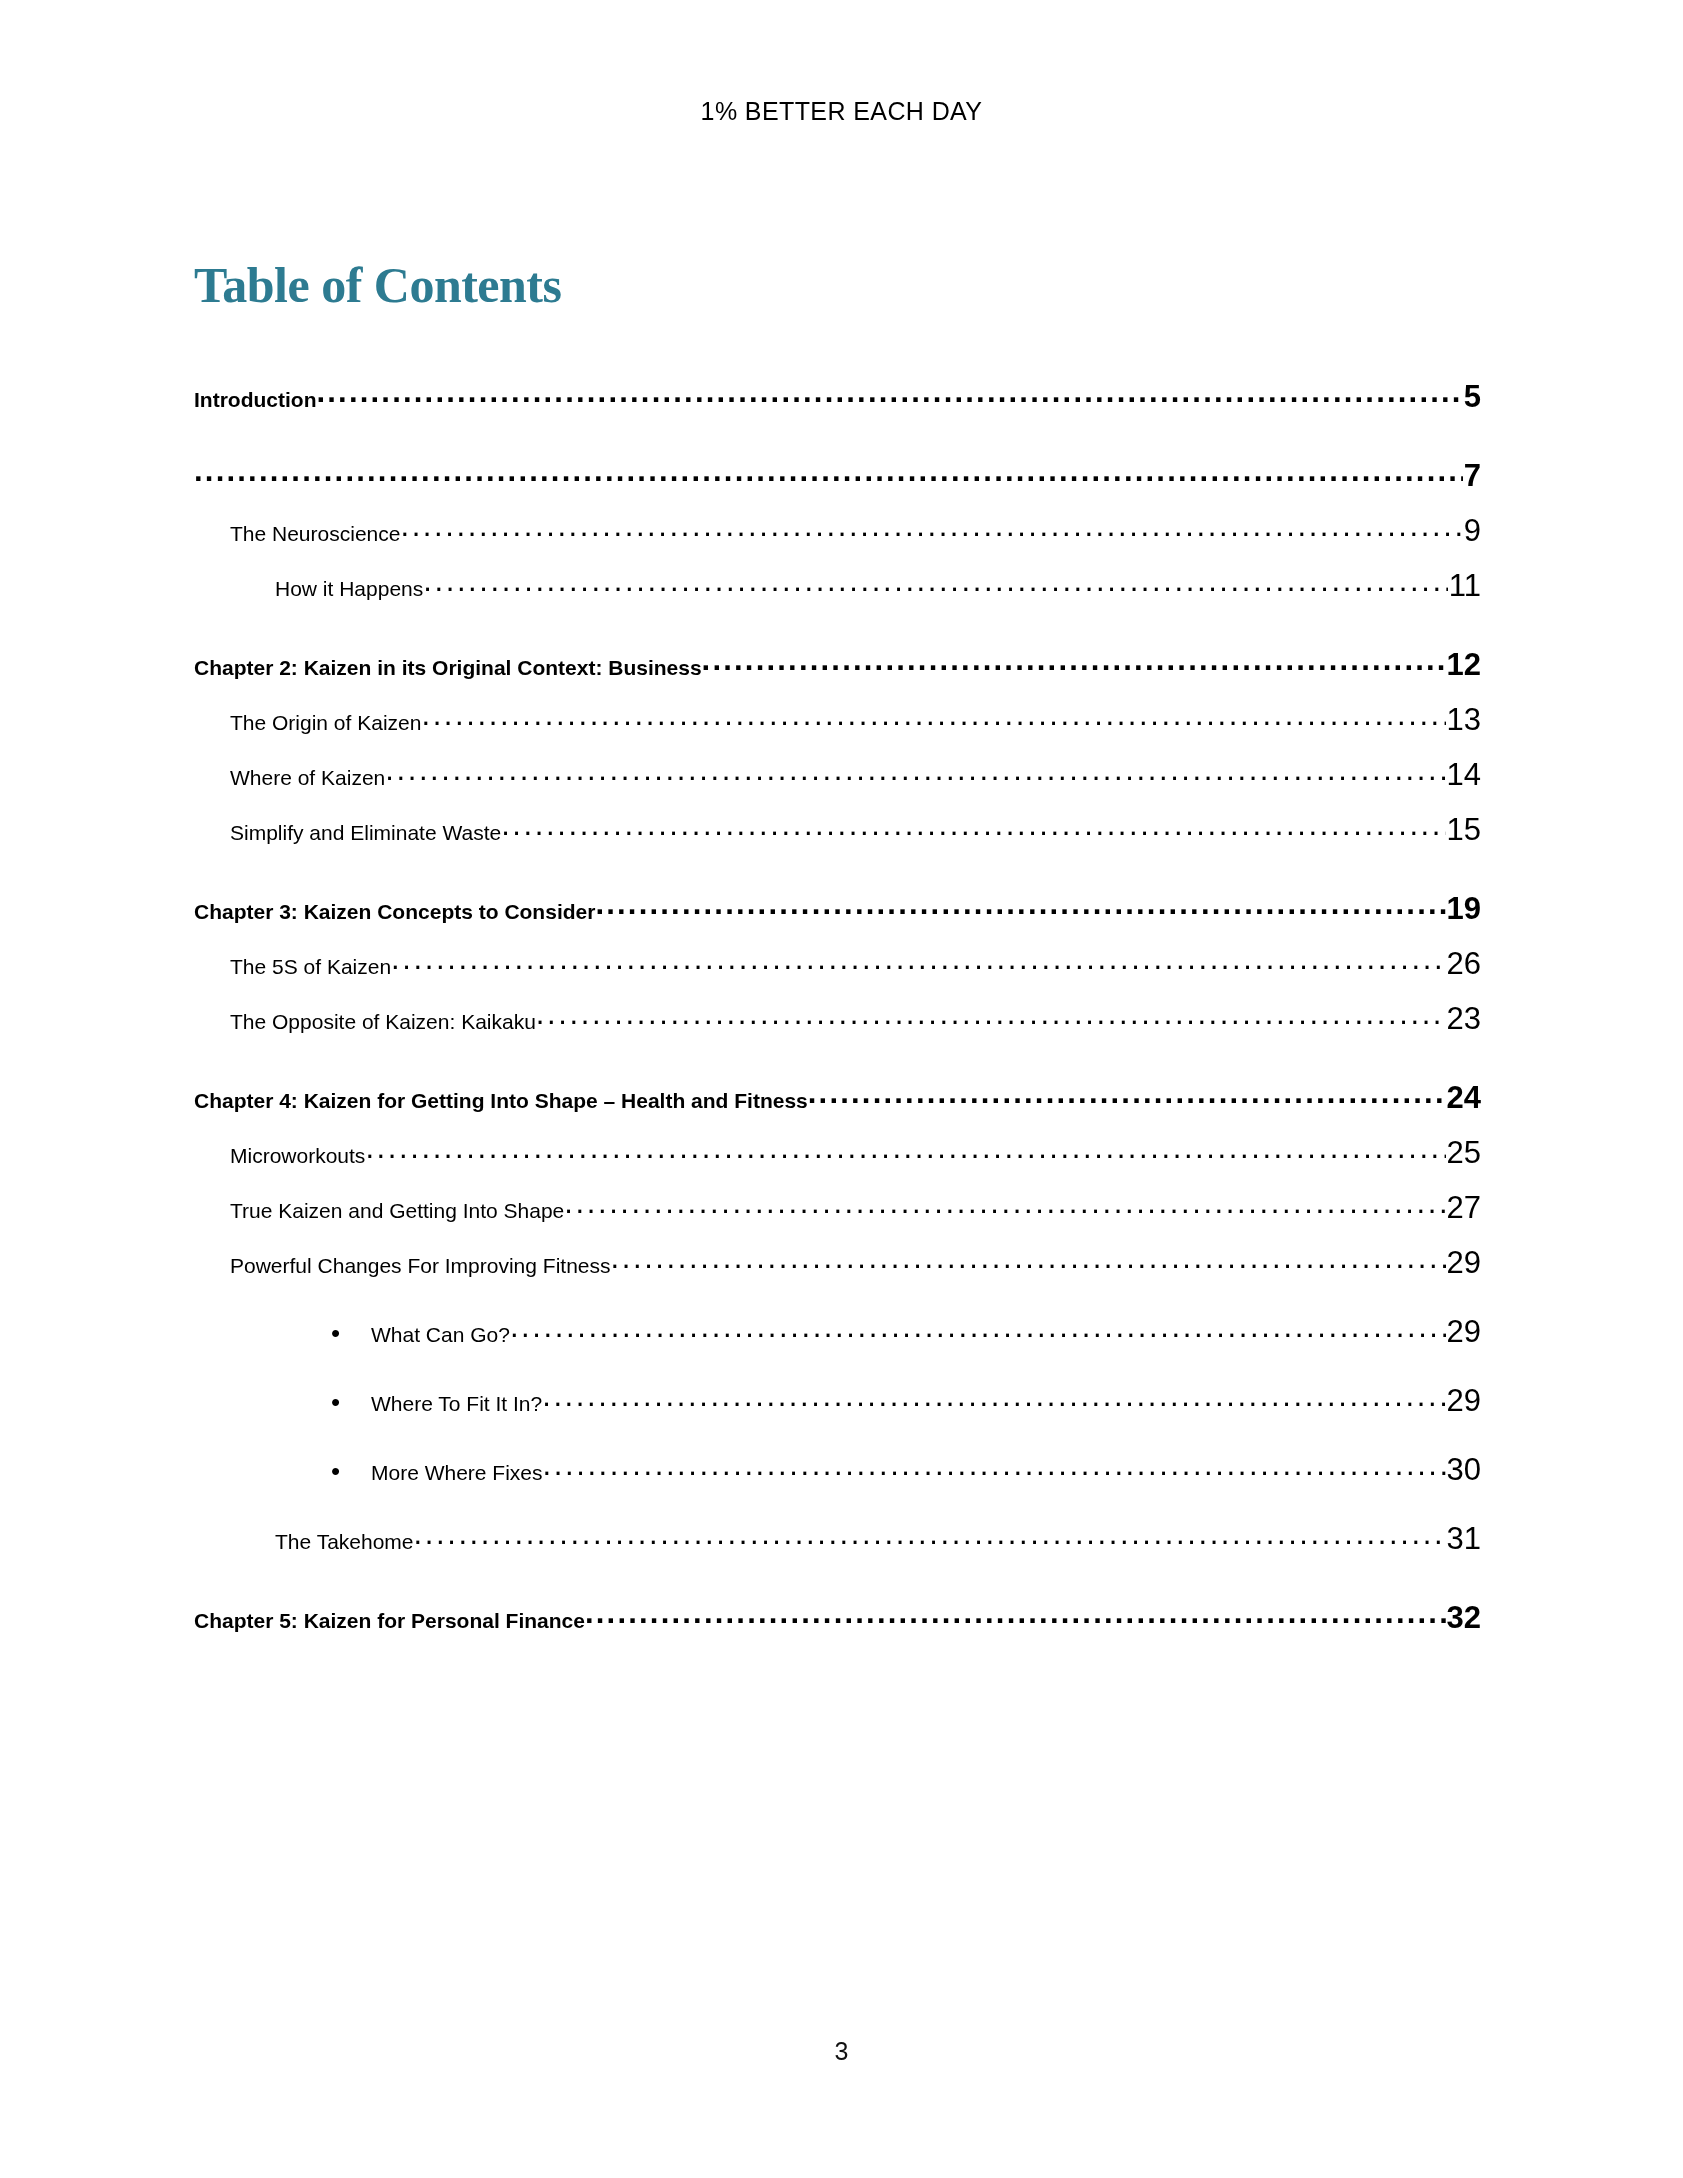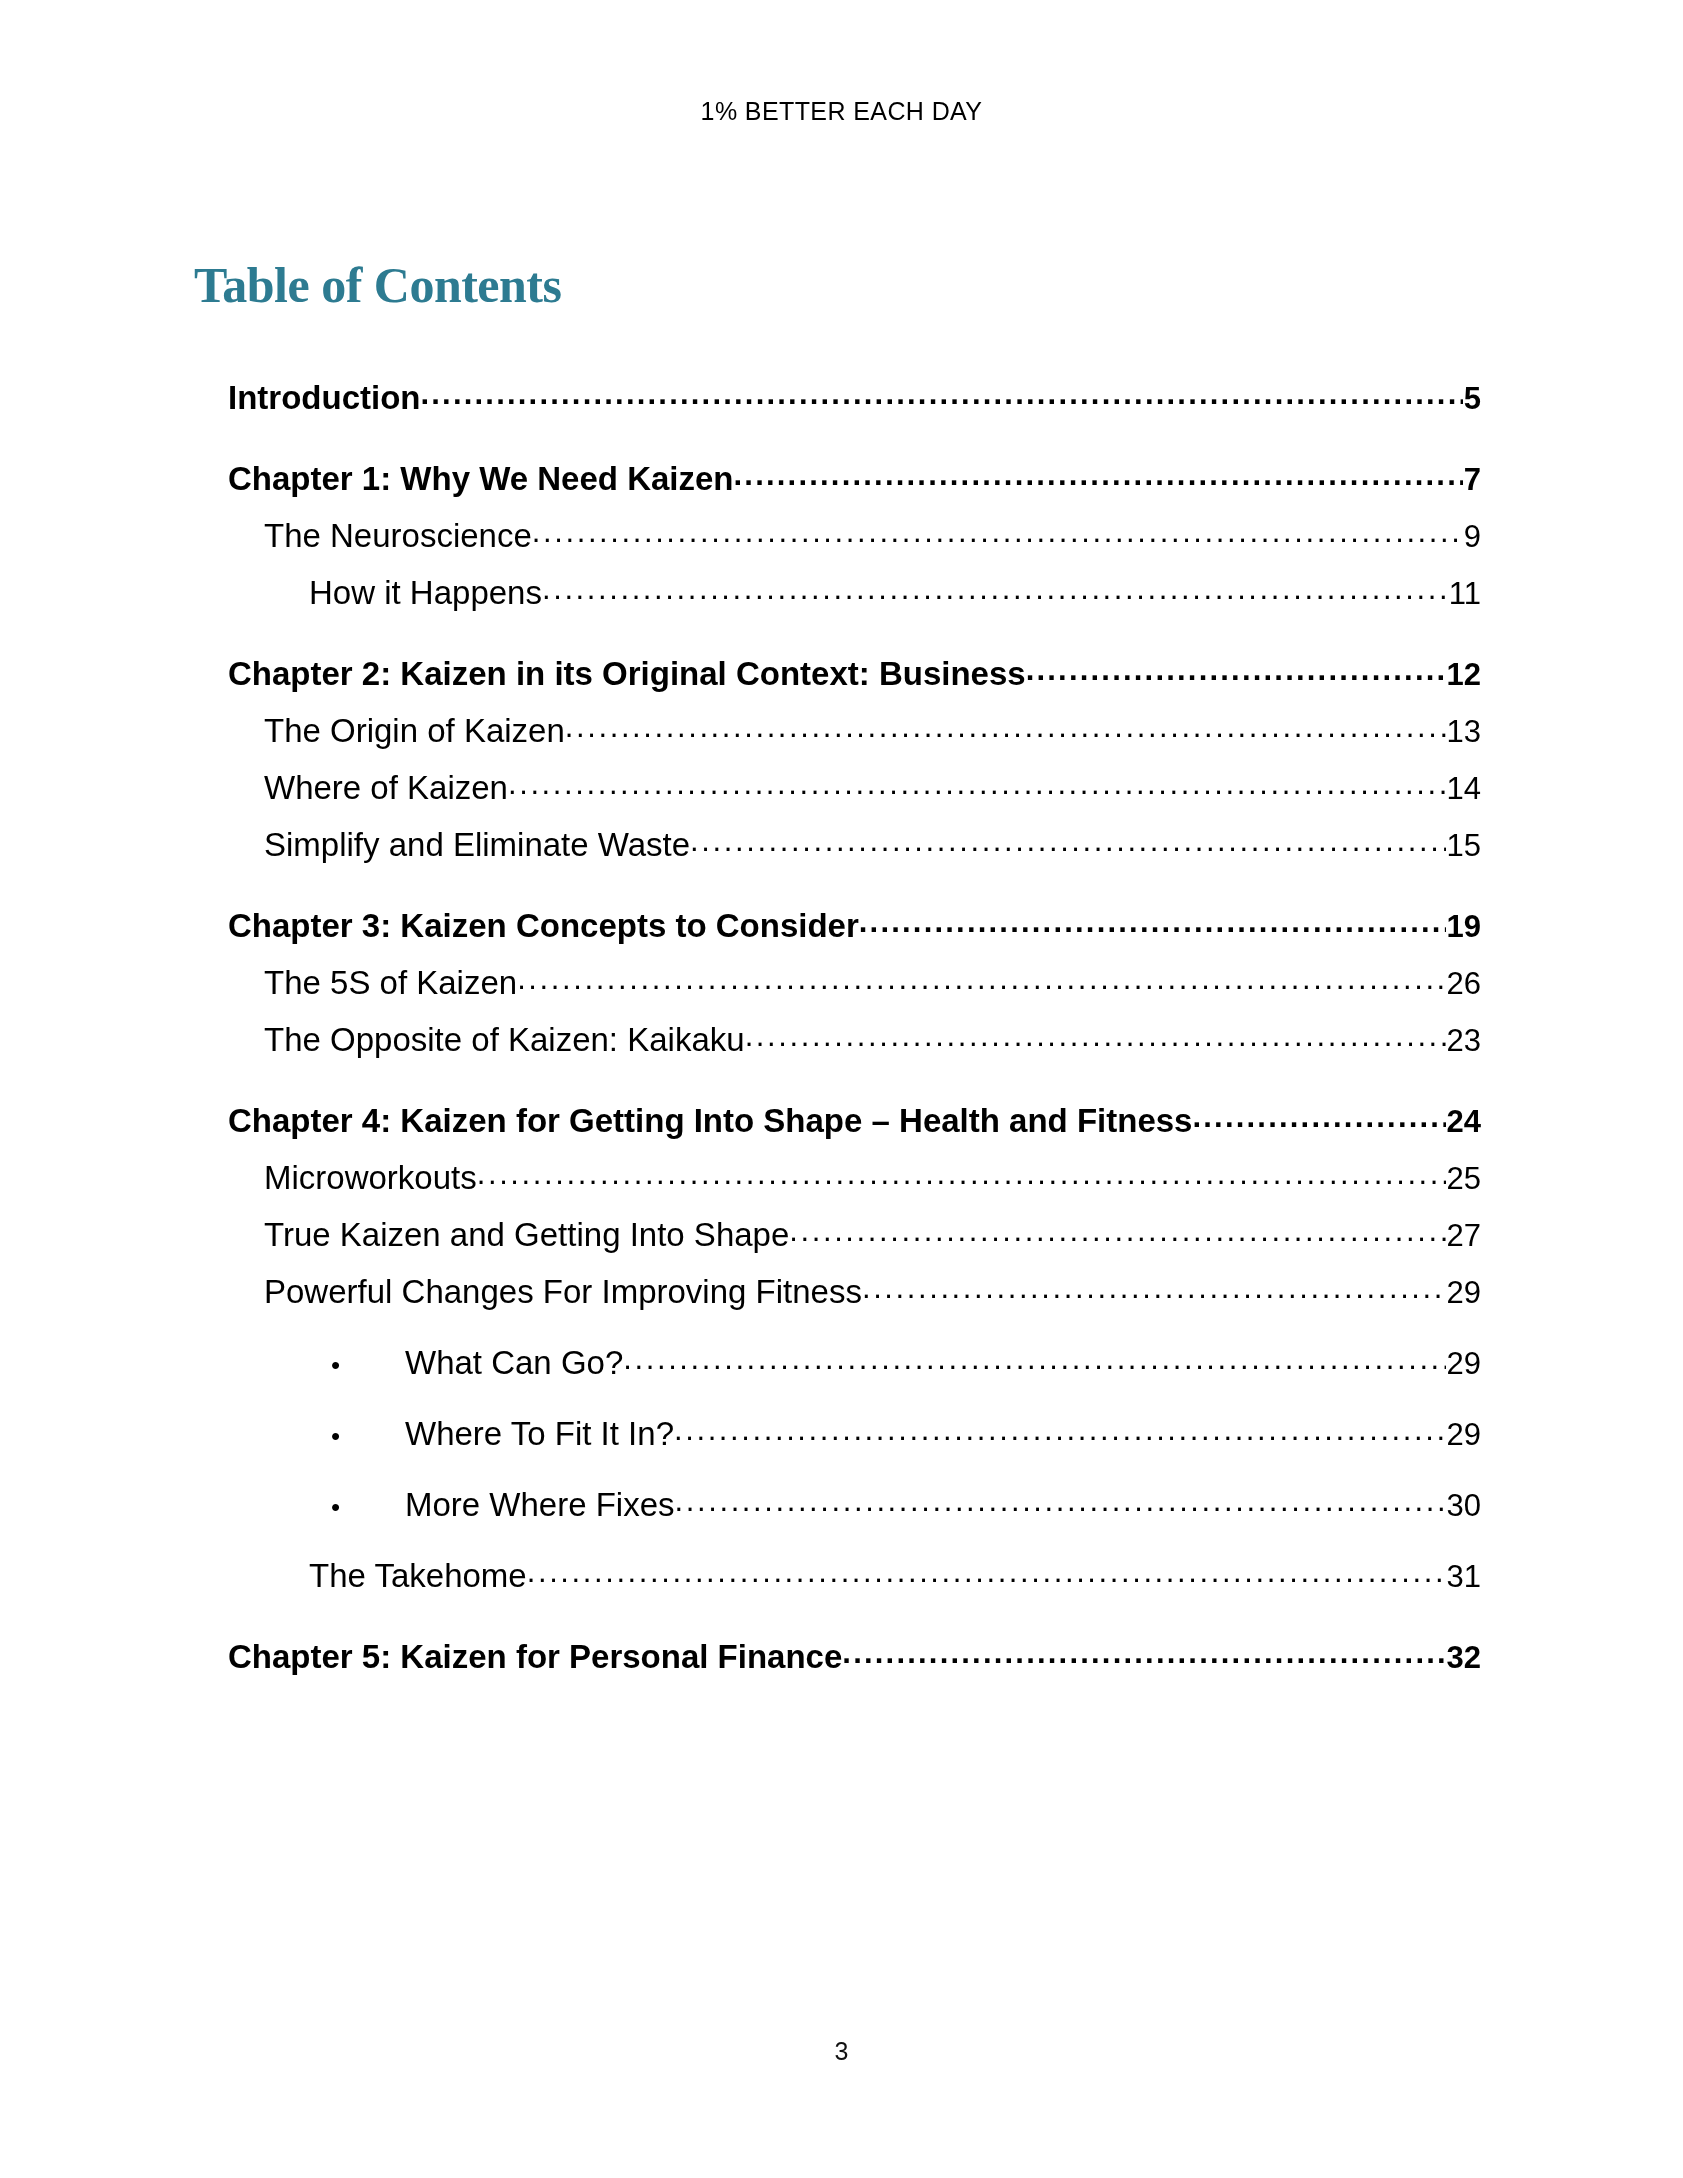--- a/index.html
+++ b/index.html
@@ -56,23 +56,22 @@
   .toc-entry {
     display: flex;
     align-items: baseline;
     width: 100%;
     box-sizing: border-box;
     white-space: nowrap;
   }
 
   .entry-label {
     flex: 0 0 auto;
-    font-size: 33px;
-    line-height: 1;
-    margin-left: 34px;
+    font-size: 21px;
+    line-height: 1;
   }
 
   .leader {
     flex: 1 1 auto;
     min-width: 8px;
     overflow: hidden;
     height: 1em;
     position: relative;
     margin: 0 0px;
   }
@@ -155,21 +154,20 @@
   <h1 class="toc-title">Table of Contents</h1>
 
   <div class="toc">
       <div class="toc-entry lvl-0">
         <span class="entry-label">Introduction</span>
         <span class="leader"></span>
         <span class="entry-page">5</span>
       </div>
       <div class="gap-lg"></div>
       <div class="toc-entry lvl-0">
-        <span class="entry-label">Chapter 1: Why We Need Kaizen</span>
         <span class="leader"></span>
         <span class="entry-page">7</span>
       </div>
       <div class="gap-sm"></div>
       <div class="toc-entry lvl-1">
         <span class="entry-label">The Neuroscience</span>
         <span class="leader"></span>
         <span class="entry-page">9</span>
       </div>
       <div class="gap-sm"></div>

